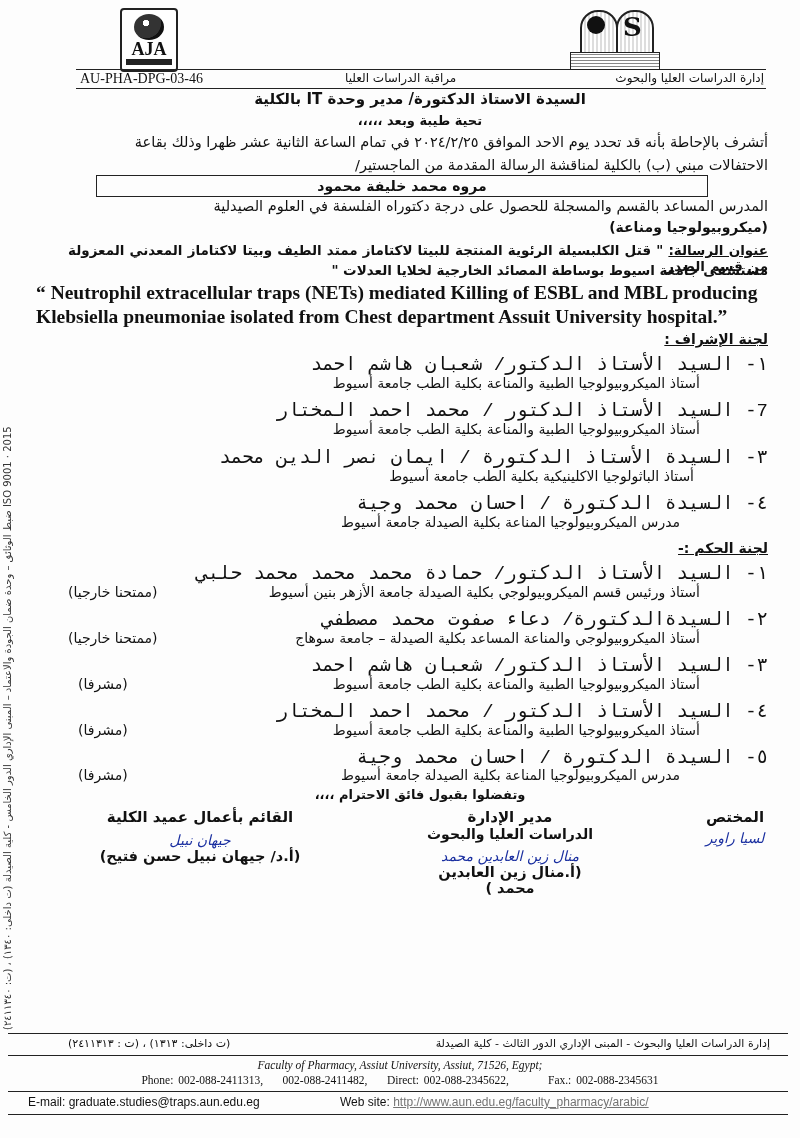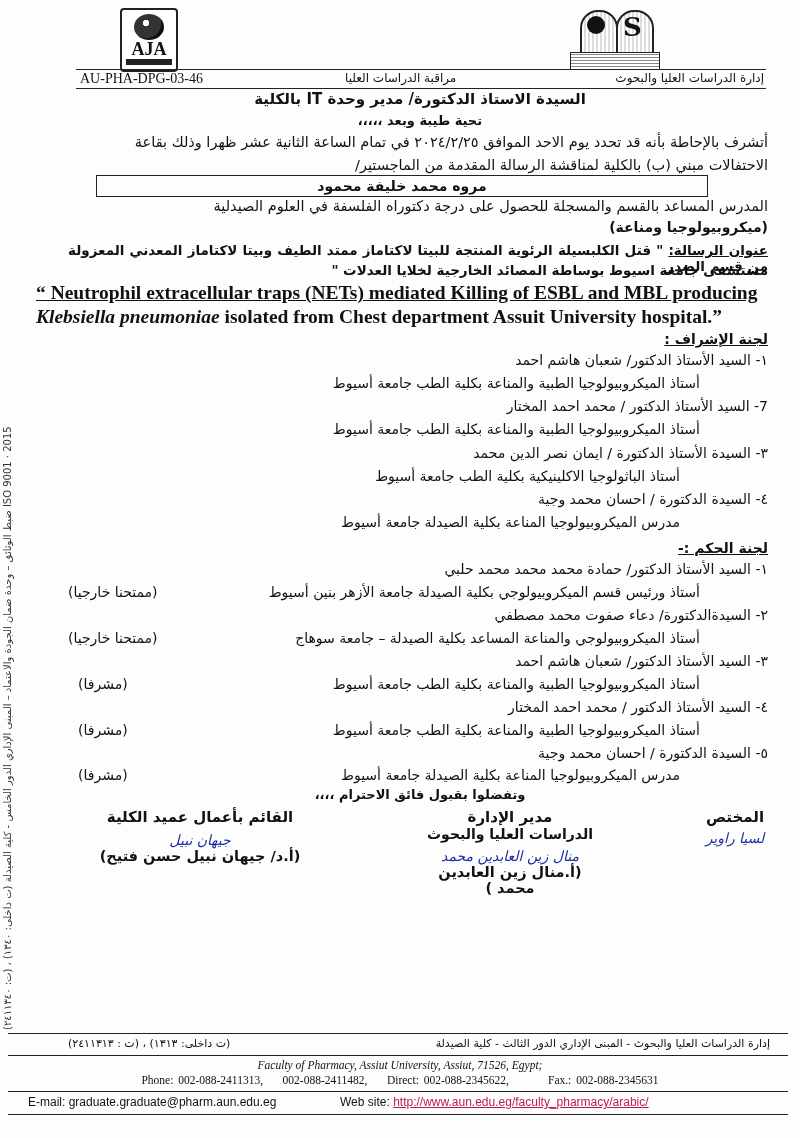--- a/index.html
+++ b/index.html
@@ -48,29 +48,29 @@
 
   #student-box { left: 96px; top: 175px; width: 610px; height: 20px; border: 1.5px solid #222; text-align: center; font-size: 14px; font-weight: bold; line-height: 20px; }
   #degree1 { top: 198px; }
   #degree2 { top: 219px; font-weight: bold; font-size: 14px; }
   #title-ar1 { top: 242px; font-weight: bold; font-size: 13.5px; }
   #title-ar1 .lbl { text-decoration: underline; }
   #title-ar2 { top: 262px; font-weight: bold; font-size: 13.5px; }
   #title-en1, #title-en2 {
     left: 36px; width: 740px; font-family: "Liberation Serif", serif; font-weight: bold; font-size: 19.5px;
   }
-  #title-en1 { top: 282px; text-decoration: underline; }
+  #title-en1 { top: 282px; }
   #title-en2 { top: 306px; }
-  #title-en2 .sp { font-style: italic; }
+  #title-en2 .sp { }
 
   .sec-head { right: 32px; font-weight: bold; font-size: 14px; text-decoration: underline; }
   #sup-head { top: 331px; }
   #exam-head { top: 540px; }
 
-  .mem-name { right: 32px; font-size: 14px; }
+  .mem-name { right: 32px; font-size: 19px; font-family: Liberation Mono, monospace; }
   .mem-aff { right: 150px; font-size: 14px; }
   .mem-role { left: 68px; font-size: 14px; }
 
   #closing { top: 764px; font-size: 13px; font-weight: bold; }
 
   .sig-title { font-size: 15px; font-weight: bold; text-align: center; }
   .sig-sub { font-size: 14px; font-weight: bold; text-align: center; }
   .sig-name { font-size: 14.5px; font-weight: bold; text-align: center; }
   .scribble { font-family: "DejaVu Serif", serif; font-style: italic; color: #1a2fa0; font-size: 14px; }
 
@@ -84,21 +84,21 @@
   }
 
   
   .fline { left: 8px; width: 780px; border-top: 1.5px solid #222; }
   #footer-ar { right: 30px; top: 1037px; font-size: 11px; }
   #footer-ext { left: 68px; top: 1037px; font-size: 11px; }
   #footer-fac { left: 0; width: 800px; top: 1059px; text-align: center; font-family: "Liberation Serif", serif; font-style: italic; font-size: 11.5px; }
   #footer-phones { left: 0; width: 800px; top: 1074px; text-align: center; font-family: "Liberation Serif", serif; font-size: 11.5px; word-spacing: 2px; }
   #footer-email { left: 28px; top: 1095px; font-family: "Liberation Sans", sans-serif; font-size: 12px; }
   #footer-web { left: 340px; top: 1095px; font-family: "Liberation Sans", sans-serif; font-size: 12px; }
-  #footer-web a { color: #be185d; text-decoration: underline; }
+  #footer-web a { color: #737373; text-decoration: underline; }
 </style>
 </head>
 <body>
 
 <div id="logo-aja" class="abs">
   <div class="globe"></div>
   <div class="aja">AJA</div>
   <div class="bar"></div>
 </div>
 <div id="logo-univ" class="abs">
@@ -130,21 +130,21 @@
 <div id="title-en2" class="abs">
   <span class="sp">Klebsiella pneumoniae</span><span> isolated from Chest department Assuit University hospital.”</span>
 </div>
 
 <div id="sup-head" class="abs sec-head rtl">لجنة الإشراف :</div>
 <div class="abs mem-name rtl" style="top:352px">١- السيد الأستاذ الدكتور/ شعبان هاشم احمد</div>
 <div class="abs mem-aff rtl" style="top:375px; right:100px">أستاذ الميكروبيولوجيا الطبية والمناعة بكلية الطب جامعة أسيوط</div>
 <div class="abs mem-name rtl" style="top:398px">7- السيد الأستاذ الدكتور / محمد احمد المختار</div>
 <div class="abs mem-aff rtl" style="top:421px; right:100px">أستاذ الميكروبيولوجيا الطبية والمناعة بكلية الطب جامعة أسيوط</div>
 <div class="abs mem-name rtl" style="top:445px">٣- السيدة الأستاذ الدكتورة / ايمان نصر الدين محمد</div>
-<div class="abs mem-aff rtl" style="top:468px; right:120px">أستاذ الباثولوجيا الاكلينيكية بكلية الطب جامعة أسيوط</div>
+<div class="abs mem-aff rtl" style="top:468px; right:106px">أستاذ الباثولوجيا الاكلينيكية بكلية الطب جامعة أسيوط</div>
 <div class="abs mem-name rtl" style="top:491px">٤- السيدة الدكتورة / احسان محمد وجية</div>
 <div class="abs mem-aff rtl" style="top:514px; right:120px">مدرس الميكروبيولوجيا المناعة بكلية الصيدلة جامعة أسيوط</div>
 
 <div id="exam-head" class="abs sec-head rtl">لجنة الحكم :-</div>
 <div class="abs mem-name rtl" style="top:561px">١- السيد الأستاذ الدكتور/ حمادة محمد محمد محمد حلبي</div>
 <div class="abs mem-aff rtl" style="top:584px; right:100px">أستاذ ورئيس قسم الميكروبيولوجي بكلية الصيدلة جامعة الأزهر بنين أسيوط</div>
 <div class="abs mem-role rtl" style="top:584px">(ممتحنا خارجيا)</div>
 <div class="abs mem-name rtl" style="top:607px">٢- السيدةالدكتورة/ دعاء صفوت محمد مصطفي</div>
 <div class="abs mem-aff rtl" style="top:630px; right:100px">أستاذ الميكروبيولوجي والمناعة المساعد بكلية الصيدلة – جامعة سوهاج</div>
 <div class="abs mem-role rtl" style="top:630px">(ممتحنا خارجيا)</div>
@@ -178,17 +178,17 @@
 
 <div id="side-text" class="abs">ضبط الوثائق – وحدة ضمان الجودة والاعتماد – المبنى الإداري الدور الخامس - كلية الصيدلة (ت داخلى: ١٣٤٠) ، (ت: ٢٤١١٣٤٠) ISO 9001 · 2015</div>
 
 <div class="abs fline" style="top:1033px"></div>
 <div id="footer-ar" class="abs rtl">إدارة الدراسات العليا والبحوث - المبنى الإداري الدور الثالث - كلية الصيدلة</div>
 <div id="footer-ext" class="abs rtl">(ت داخلى: ١٣١٣) ، (ت : ٢٤١١٣١٣)</div>
 <div class="abs fline" style="top:1055px"></div>
 <div id="footer-fac" class="abs">Faculty of Pharmacy, Assiut University, Assiut, 71526, Egypt;</div>
 <div id="footer-phones" class="abs" style="white-space:pre">Phone: 002-088-2411313,    002-088-2411482,    Direct: 002-088-2345622,        Fax.: 002-088-2345631</div>
 <div class="abs fline" style="top:1091px"></div>
-<div id="footer-email" class="abs">E-mail: graduate.graduate@pharm.aun.edu.eg</div>
+<div id="footer-email" class="abs">E-mail: graduate.studies@traps.aun.edu.eg</div>
 <div id="footer-web" class="abs">
   <span>Web site: </span><a>http://www.aun.edu.eg/faculty_pharmacy/arabic/</a>
 </div>
 <div class="abs fline" style="top:1114px"></div>
 
 </body></html>

